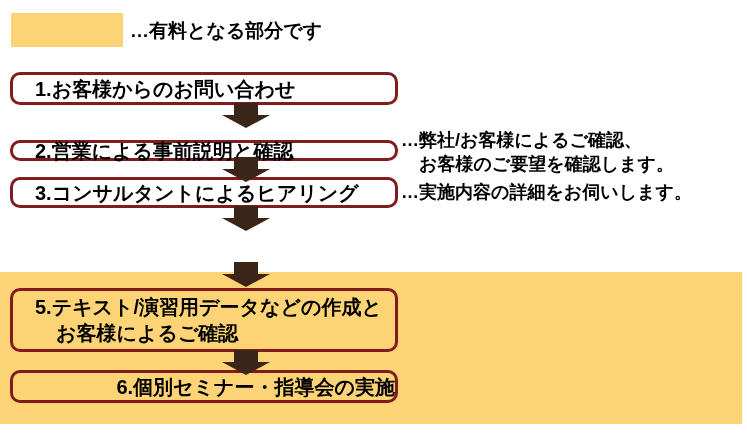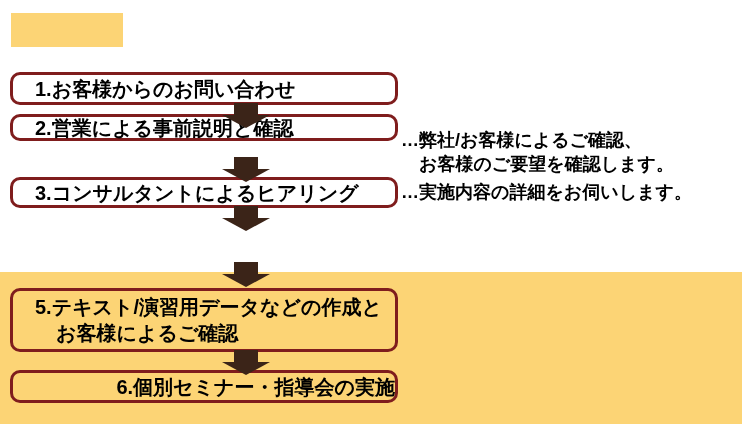--- a/index.html
+++ b/index.html
@@ -14,21 +14,21 @@
   .legend-label{position:absolute;left:130px;top:18px;font-size:19px;font-weight:bold;white-space:nowrap;}
   
   .fbox{
     position:absolute;left:10px;width:388px;box-sizing:border-box;
     border:3px solid #7f1d1d;border-radius:10px;background:#ffffff;
     display:flex;flex-direction:column;justify-content:center;align-items:flex-start;
     padding-left:22px;font-size:20px;font-weight:bold;line-height:26px;z-index:1;white-space:nowrap;
   }
   .fbox.on-band{background:transparent;}
   .b1{top:72px;height:33px;}
-  .b2{top:114px;height:27px;}
+  .b2{top:140px;height:21px;}
   .b3{top:177px;height:31px;}
   .b4{top:229px;height:31px;}
   .b5{top:288px;height:64px;}
   .b6{top:370px;height:33px;align-items:flex-end;}
   .boxline2{padding-left:21px;}
   
   .arrow{position:absolute;left:222px;width:48px;z-index:2;}
   .a1{top:103px;} .a2{top:157px;} .a3{top:206px;} .a4{top:262px;} .a5{top:350px;}
   .arrow .stem{width:24px;height:12px;margin:0 auto;background:#3b2418;}
   .arrow .head{width:0;height:0;border-left:24px solid transparent;border-right:24px solid transparent;border-top:13px solid #3b2418;}
@@ -40,20 +40,21 @@
   .ann .indent{padding-left:18px;}
 </style>
 </head>
 <body>
 
 <div class="canvas">
 
   <div class="band"></div>
 
   <div class="legend-swatch"></div>
+  <div class="legend-label">…有料となる部分です</div>
 
   <div class="fbox b1">
     <div>1.お客様からのお問い合わせ</div>
   </div>
 
   <div class="arrow a1">
     <div class="stem"></div>
     <div class="head"></div>
   </div>
 

